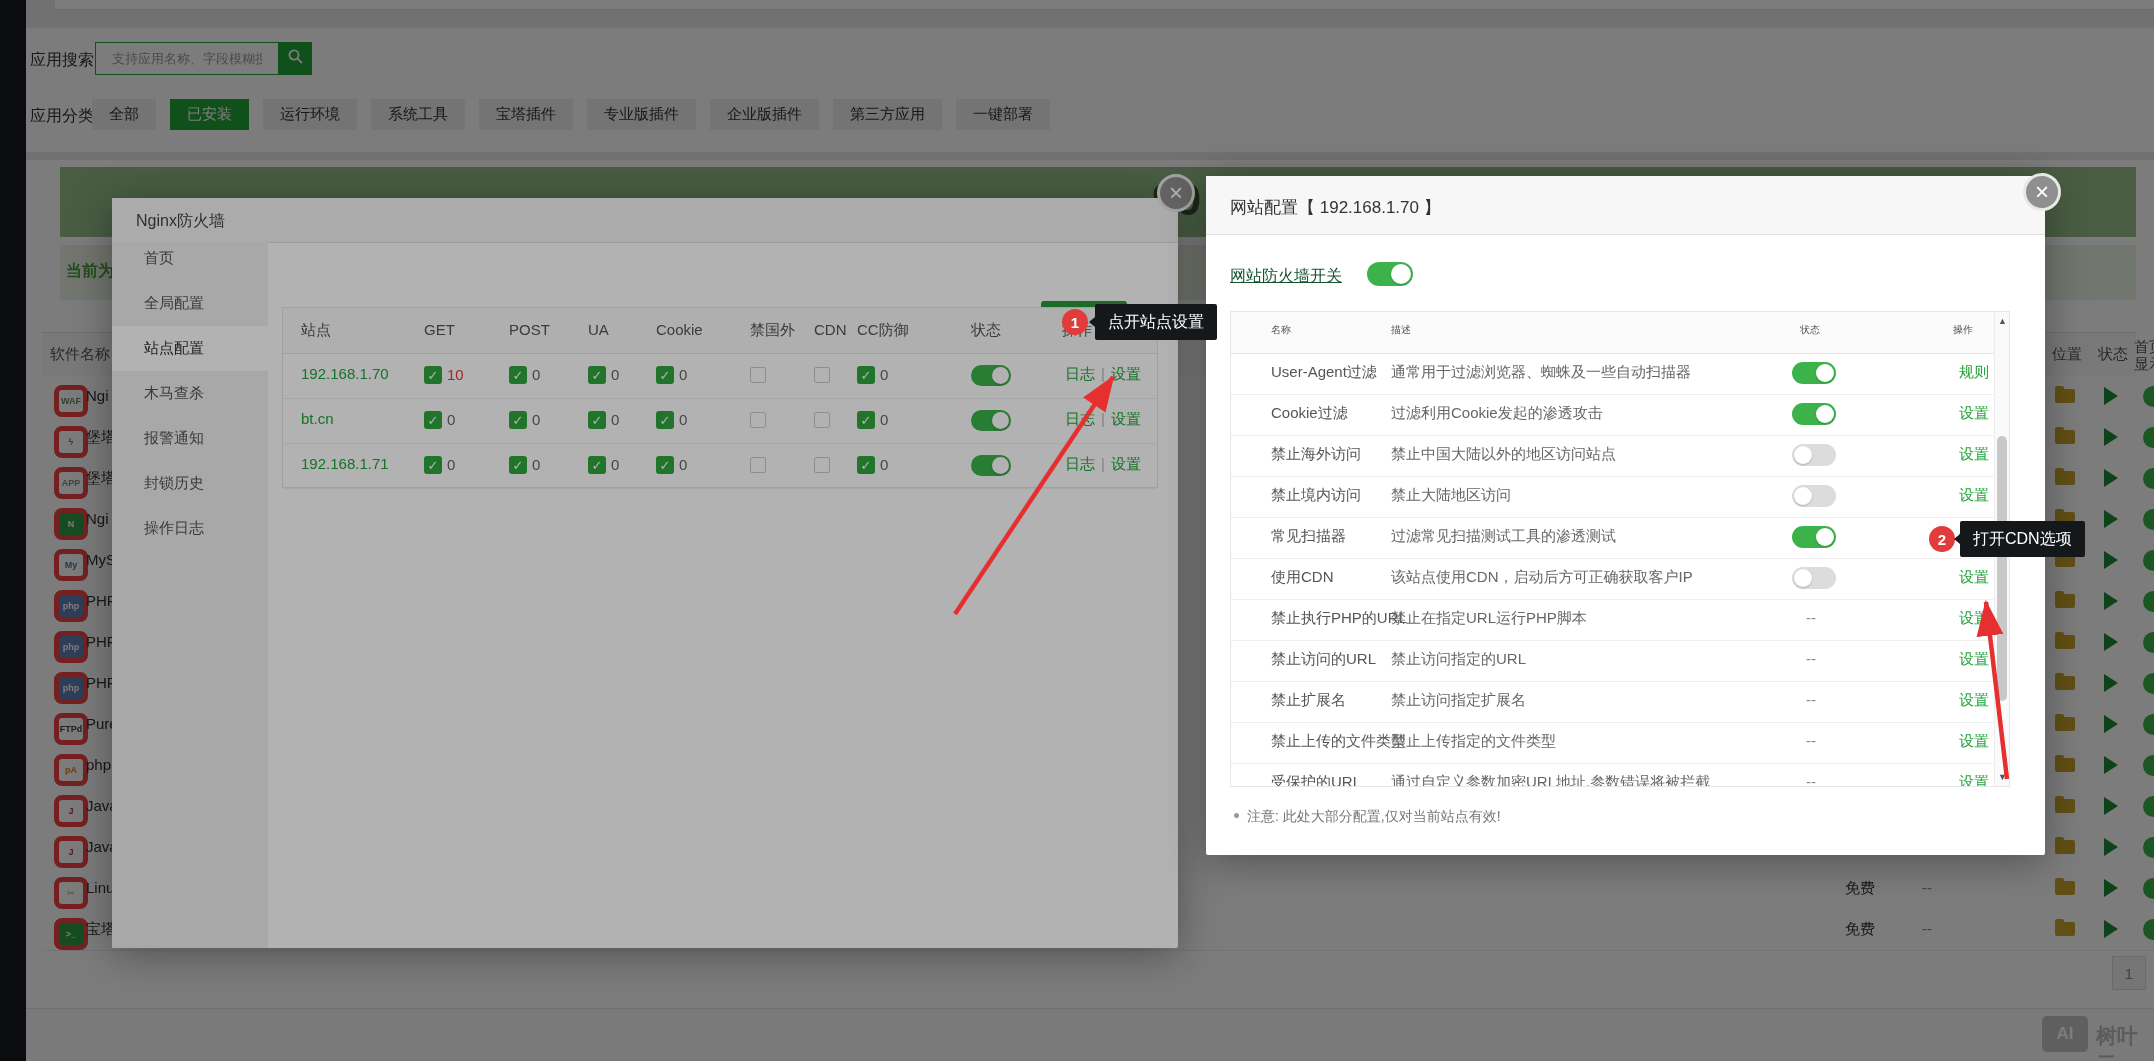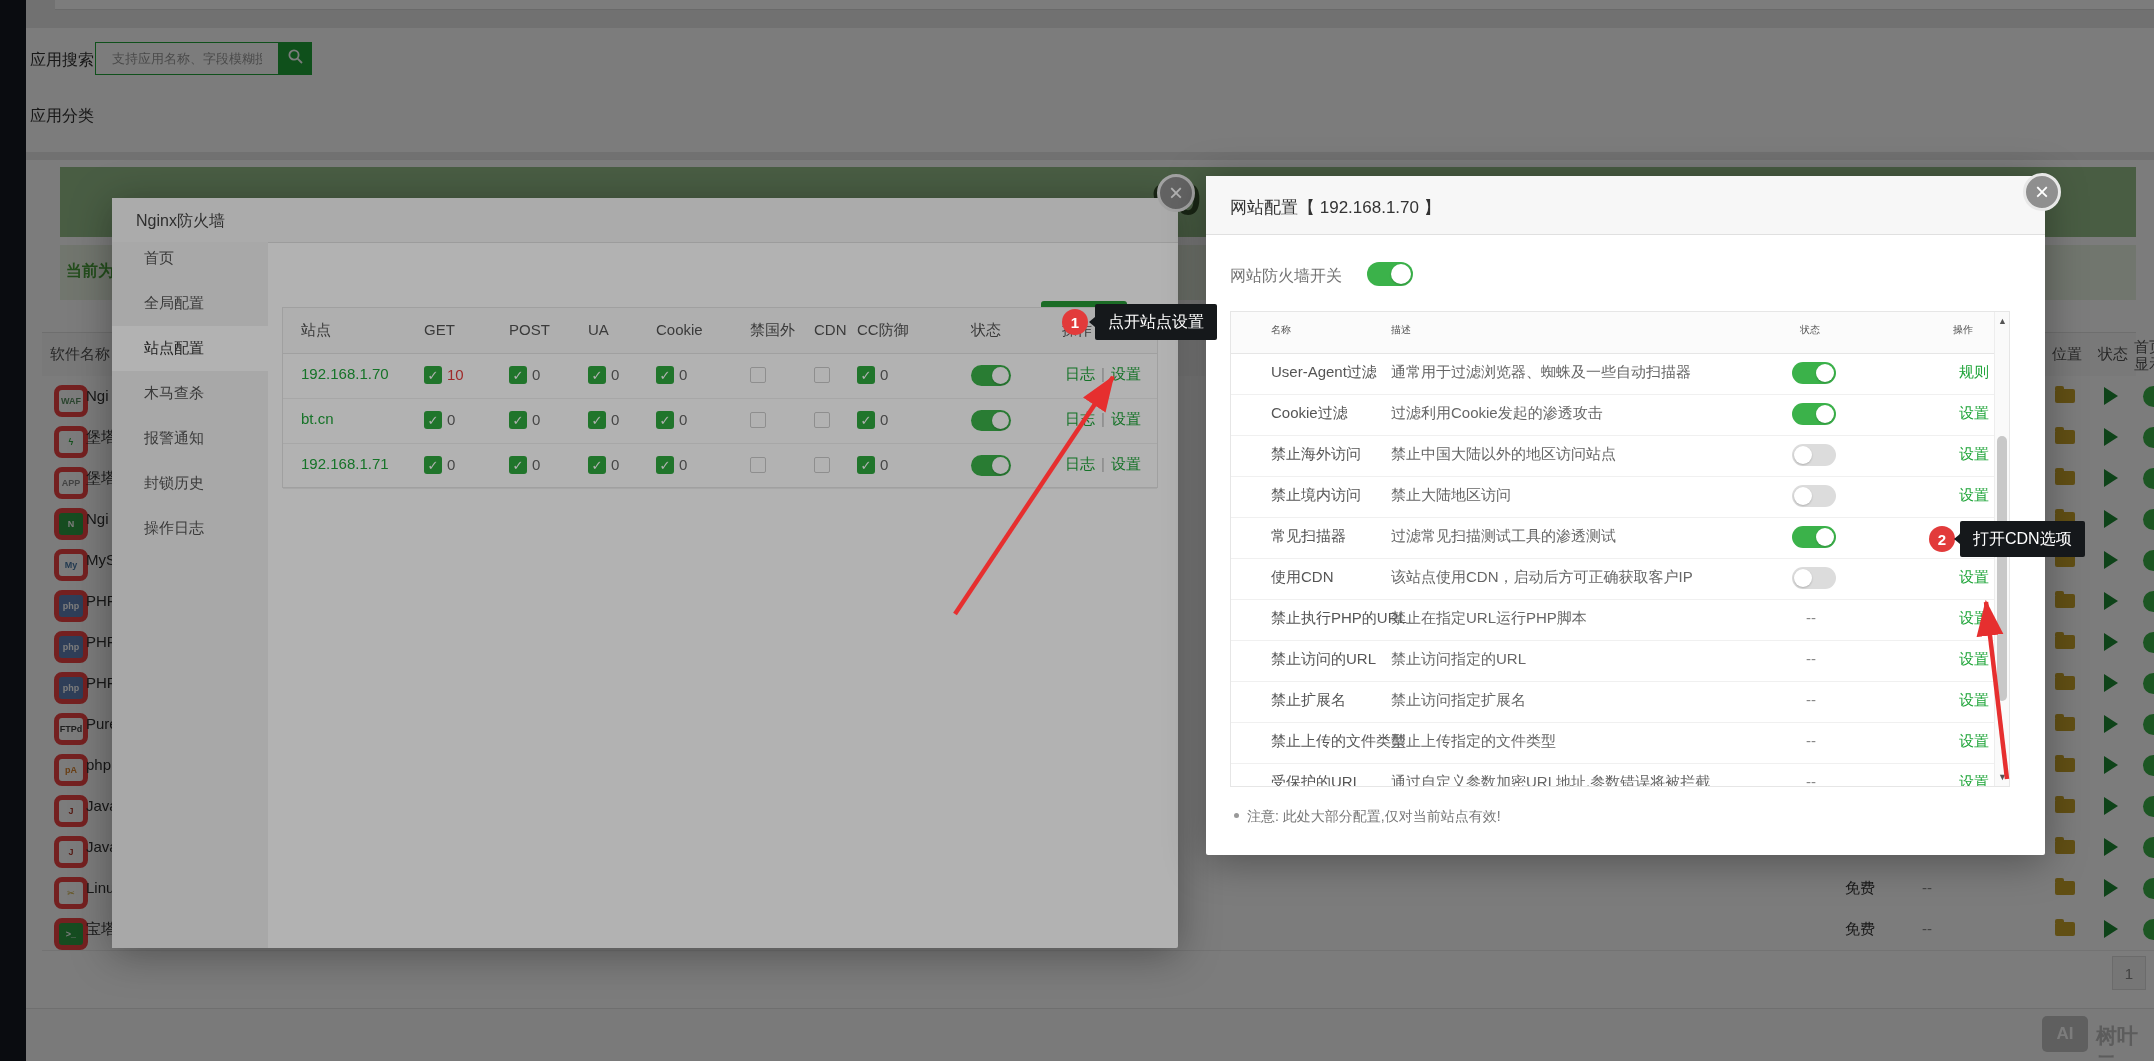--- a/index.html
+++ b/index.html
@@ -74,21 +74,21 @@
   .tg{position:absolute;border-radius:12px;cursor:pointer;}
   .tg.on{background:#3bb24a;} .tg.off{background:#dcdcdc;}
   .tg:after{content:"";position:absolute;top:2px;border-radius:50%;background:#fff;box-shadow:0 1px 2px rgba(0,0,0,.2);}
   .tg.on:after{right:2px;} .tg.off:after{left:2px;}
   .tg.sm{width:40px;height:21px;} .tg.sm:after{width:17px;height:17px;}
   .tg.md{width:44px;height:22px;} .tg.md:after{width:18px;height:18px;}
   .tg.lg{width:46px;height:24px;} .tg.lg:after{width:20px;height:20px;}
   .act-cell{position:absolute;top:12px;right:16px;font-size:15px;white-space:nowrap;}
   .glink{color:#20a53a;cursor:pointer;} .sep{color:#bbb;padding:0 6px;}
   
-  .site-switch-label{position:absolute;left:24px;top:90px;font-size:16px;color:#737373;}
+  .site-switch-label{position:absolute;left:24px;top:90px;font-size:16px;color:#14532d;text-decoration:underline;}
   .site-table{position:absolute;left:24px;top:135px;width:780px;height:476px;border:1px solid #e6e6e6;box-sizing:border-box;overflow:hidden;background:#fff;}
   .site-thead{position:absolute;left:0;top:0;width:100%;height:41px;border-bottom:1px solid #e6e6e6;background:#fbfbfb;}
   .site-th{position:absolute;top:11px;font-size:10px;color:#555;}
   .site-row{position:absolute;left:0;width:100%;height:41px;border-bottom:1px solid #f0f0f0;}
   .sr-name{position:absolute;left:40px;top:10px;font-size:15px;color:#555;white-space:nowrap;}
   .sr-desc{position:absolute;left:160px;top:10px;font-size:15px;color:#666;white-space:nowrap;}
   .sr-state{position:absolute;left:561px;top:9px;}
   .sr-dash{position:absolute;left:575px;top:10px;font-size:15px;color:#888;}
   .sr-act{position:absolute;left:690px;width:68px;top:10px;font-size:15px;text-align:right;}
   .scrollbar{position:absolute;right:0;top:0;width:15px;height:100%;background:#fafafa;border-left:1px solid #ededed;box-sizing:border-box;}
@@ -115,20 +115,31 @@
     <input class="abs search-input" style="left: 69px; top: 14px;" placeholder="支持应用名称、字段模糊搜索">
     <div class="abs search-btn" style="left:252px;top:14px;">
       <span>
         <svg width="17" height="17" viewBox="0 0 17 17">
             <circle cx="7" cy="7" r="4.6" fill="none" stroke="#fff" stroke-width="1.8"></circle>
             <line x1="10.6" y1="10.6" x2="15" y2="15" stroke="#fff" stroke-width="1.8"></line>
           </svg>
       </span>
     </div>
     <div class="abs fld-label" style="left:4px;top:78px;">应用分类</div>
+    <div class="abs cat-row" style="left:66px;top:71px;" id="cat-row">
+        <div class="cat-btn">全部</div>
+        <div class="cat-btn active">已安装</div>
+        <div class="cat-btn">运行环境</div>
+        <div class="cat-btn">系统工具</div>
+        <div class="cat-btn">宝塔插件</div>
+        <div class="cat-btn">专业版插件</div>
+        <div class="cat-btn">企业版插件</div>
+        <div class="cat-btn">第三方应用</div>
+        <div class="cat-btn">一键部署</div>
+      </div>
   </div>
 
   <div class="abs panel-main"></div>
   <div class="abs banner">
     <div class="abs banner-num" style="left:1092px;top:8px;">99</div>
   </div>
   <div class="abs promo-strip">
     <div class="abs promo-text" style="left:6px;top:16px;">当前为专</div>
   </div>
 

